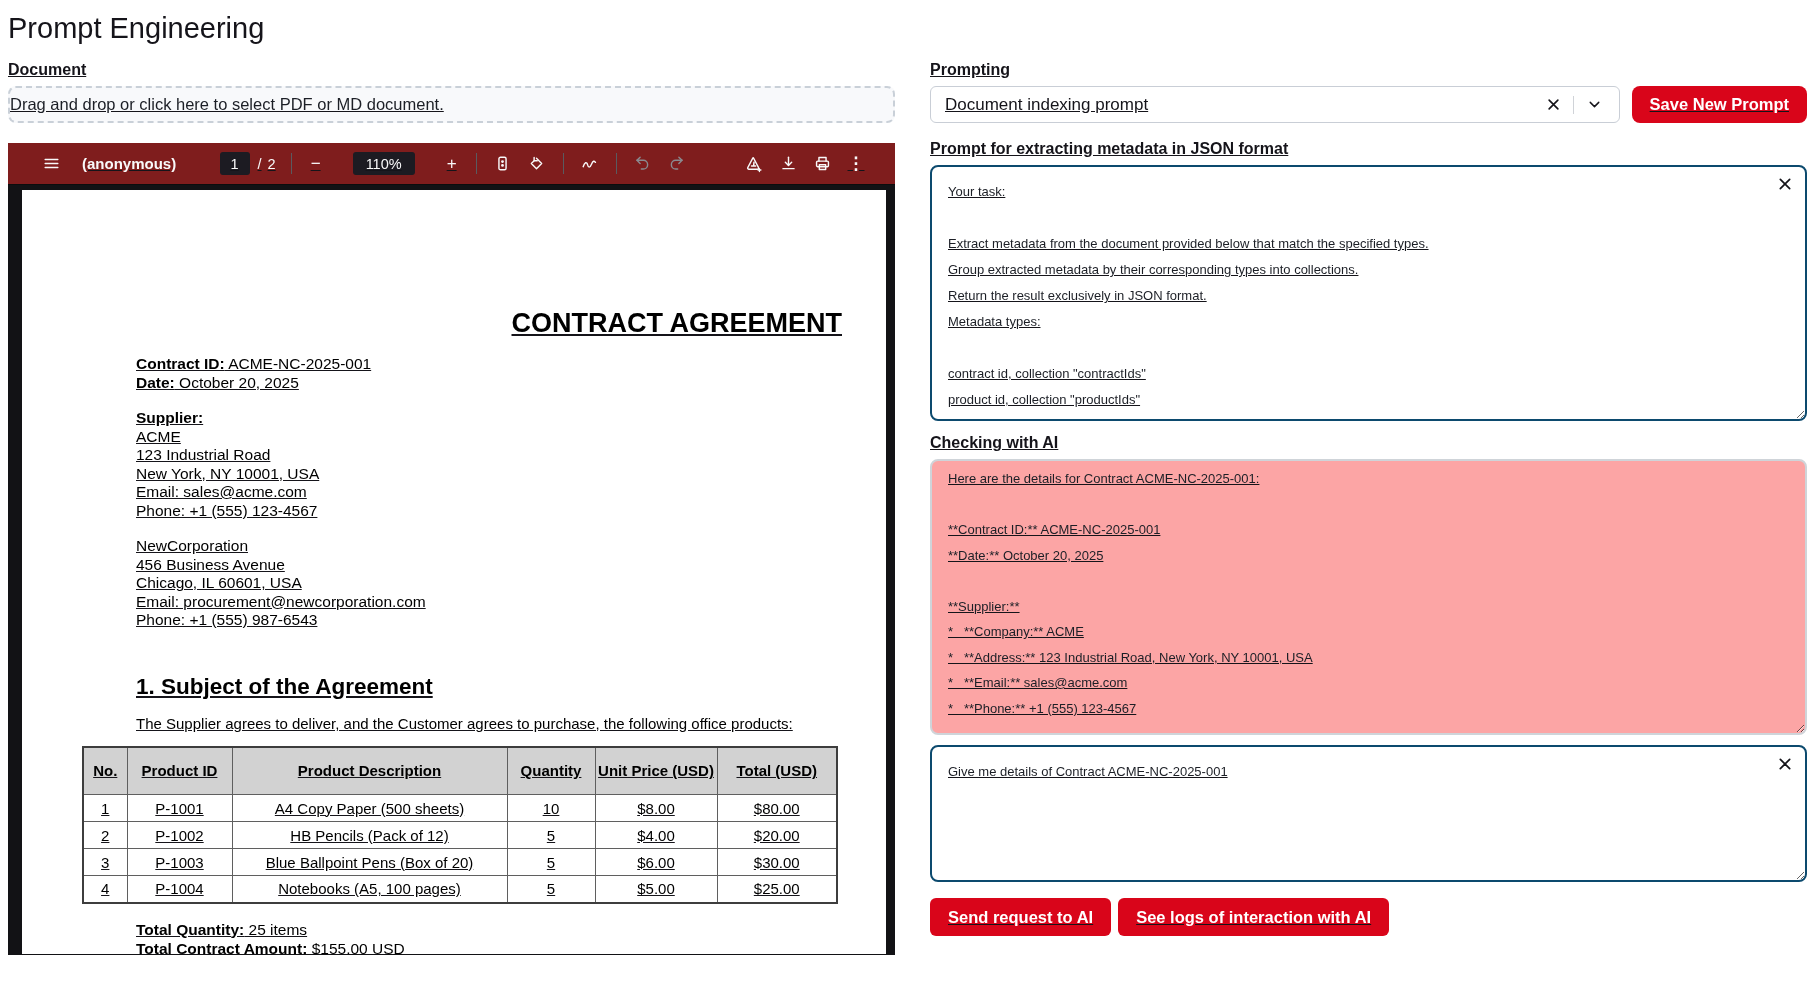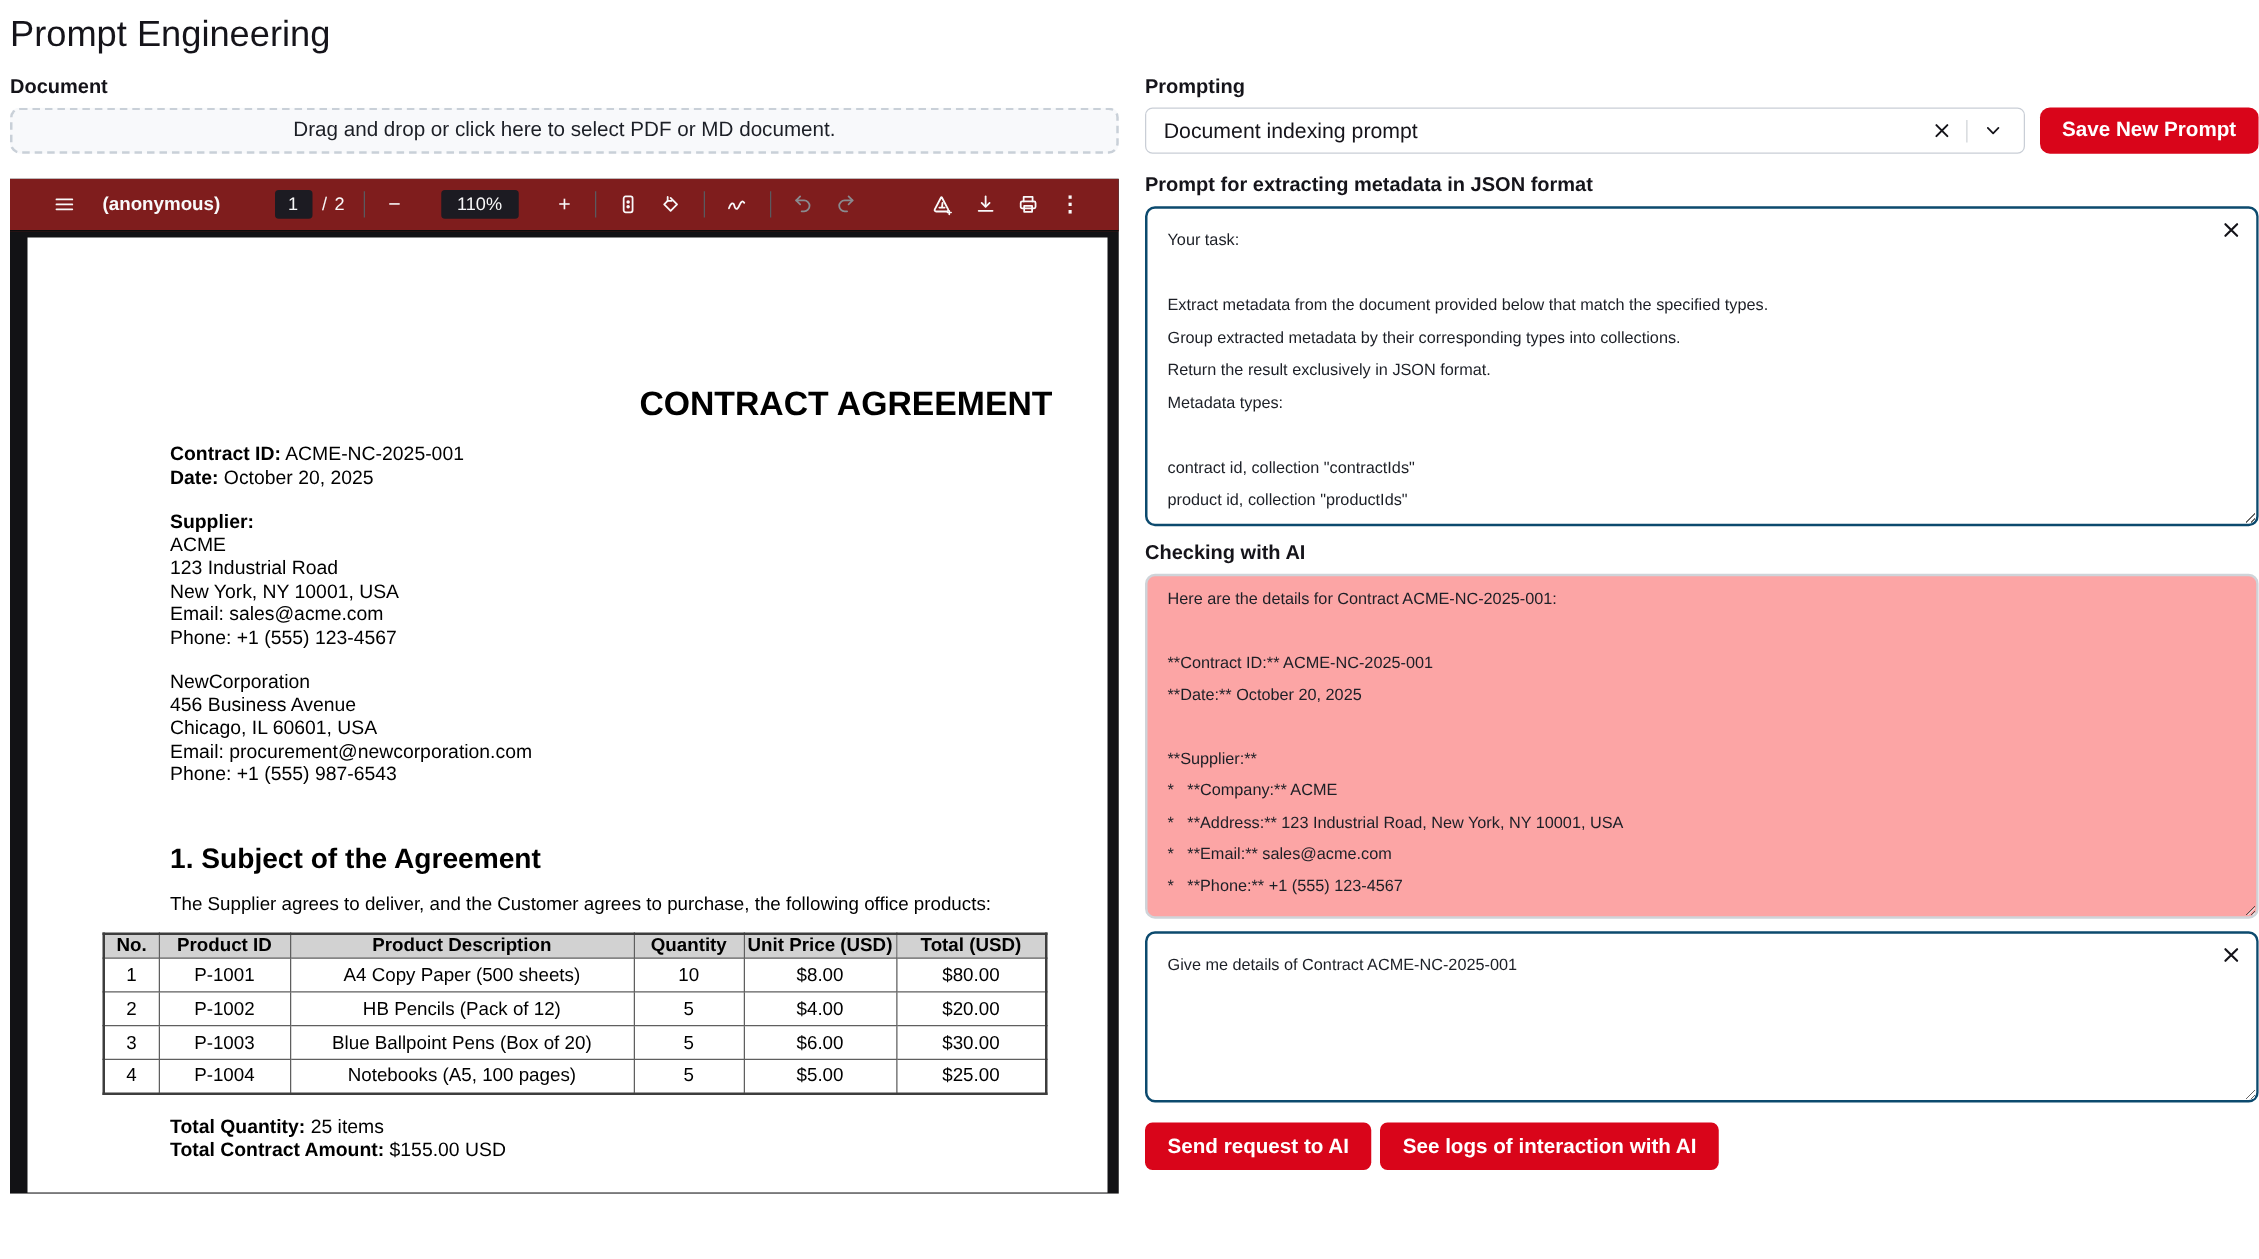--- a/index.html
+++ b/index.html
@@ -2,29 +2,29 @@
 <html><head>
 <meta charset="utf-8">
 <style>
   * { box-sizing: border-box; }
   html,body { margin:0; padding:0; background:#ffffff; color:#15141a;
               font-family:"Liberation Sans", sans-serif; }
   body { width:1807px; padding:8px 0 0 8px; }
 
   h1.page-title { font-size:29px; line-height:36px; font-weight:400; margin:2px 0 14px 0; }
 
-  .layout { display:flex; gap:21px; align-items:flex-start; }
+  .layout { display:flex; gap:35px; align-items:flex-start;text-decoration:underline; }
   .left-col  { width:887px; flex:none; }
   .right-col { flex:1; min-width:0; padding-right:0; }
 
   .field-label { font-size:16px; font-weight:700; margin:0 0 7px 0; line-height:19px; }
 
   
   .dropzone { height:37px; border:2px dashed #c9d0d8; border-radius:8px; background:#f8f9fb;
-              display:flex; align-items:center; justify-content:center; font-size:16.5px;
+              display:flex; align-items:center; justify-content:flex-start; font-size:16.5px;
               color:#1c1f26; cursor:pointer; }
 
   
   .pdf-viewer { margin-top:20px; height:812px; background:#121215; overflow:hidden; }
   .pdf-toolbar { height:42px; background:#7f1d1d; border-bottom:1px solid #0c0c0d;
                  display:flex; align-items:center; padding:0 22px 0 26px; color:#f9f9fa; }
   .tb-group { display:flex; align-items:center; }
   .tb-center { flex:1; justify-content:center; }
   .tb-btn { background:transparent; border:none; color:#f9f9fa; width:30px; height:30px;
             display:flex; align-items:center; justify-content:center; padding:0; margin:0 2px;
@@ -49,21 +49,21 @@
   .doc-title { text-align:right; font-size:27px; font-weight:700; margin:0 0 16px 0; }
   .doc-block { margin-left:54px; font-size:15.5px; line-height:18.5px; }
   .doc-block.spaced { margin-top:17px; }
   .doc-line b { font-weight:700; }
   .doc-h2 { margin:44px 0 0 54px; font-size:22.5px; font-weight:700; }
   .doc-intro { margin:15px 0 0 54px; font-size:15px; }
   table.doc-table { border-collapse:collapse; table-layout:fixed; width:754px; margin-top:14px;
                     border:2px solid #3d3d3d; font-size:15px; }
   .doc-table th, .doc-table td { border:1px solid #5f5f5f; text-align:center; padding:0 2px;
                                  overflow:hidden; white-space:nowrap; }
-  .doc-table th { background:#d2d2d2; height:20px; font-weight:700; }
+  .doc-table th { background:#d2d2d2; height:48px; font-weight:700; }
   .doc-table td { height:27px; }
   .doc-totals { margin:16px 0 0 54px; font-size:15.5px; line-height:19.5px; }
 
   
   .prompt-row { display:flex; gap:12px; align-items:stretch; height:37px; margin-bottom:16px; }
   .prompt-select { flex:1; border:1px solid #c9ced6; border-radius:6px; background:#fff;
                    display:flex; align-items:center; padding:16px 14px; font-size:17px; cursor:pointer; }
   .sel-controls { margin-left:auto; display:flex; align-items:center; }
   .icon-btn { background:transparent; border:none; padding:2px; display:flex; align-items:center;
               justify-content:center; cursor:pointer; color:#15141a; }

